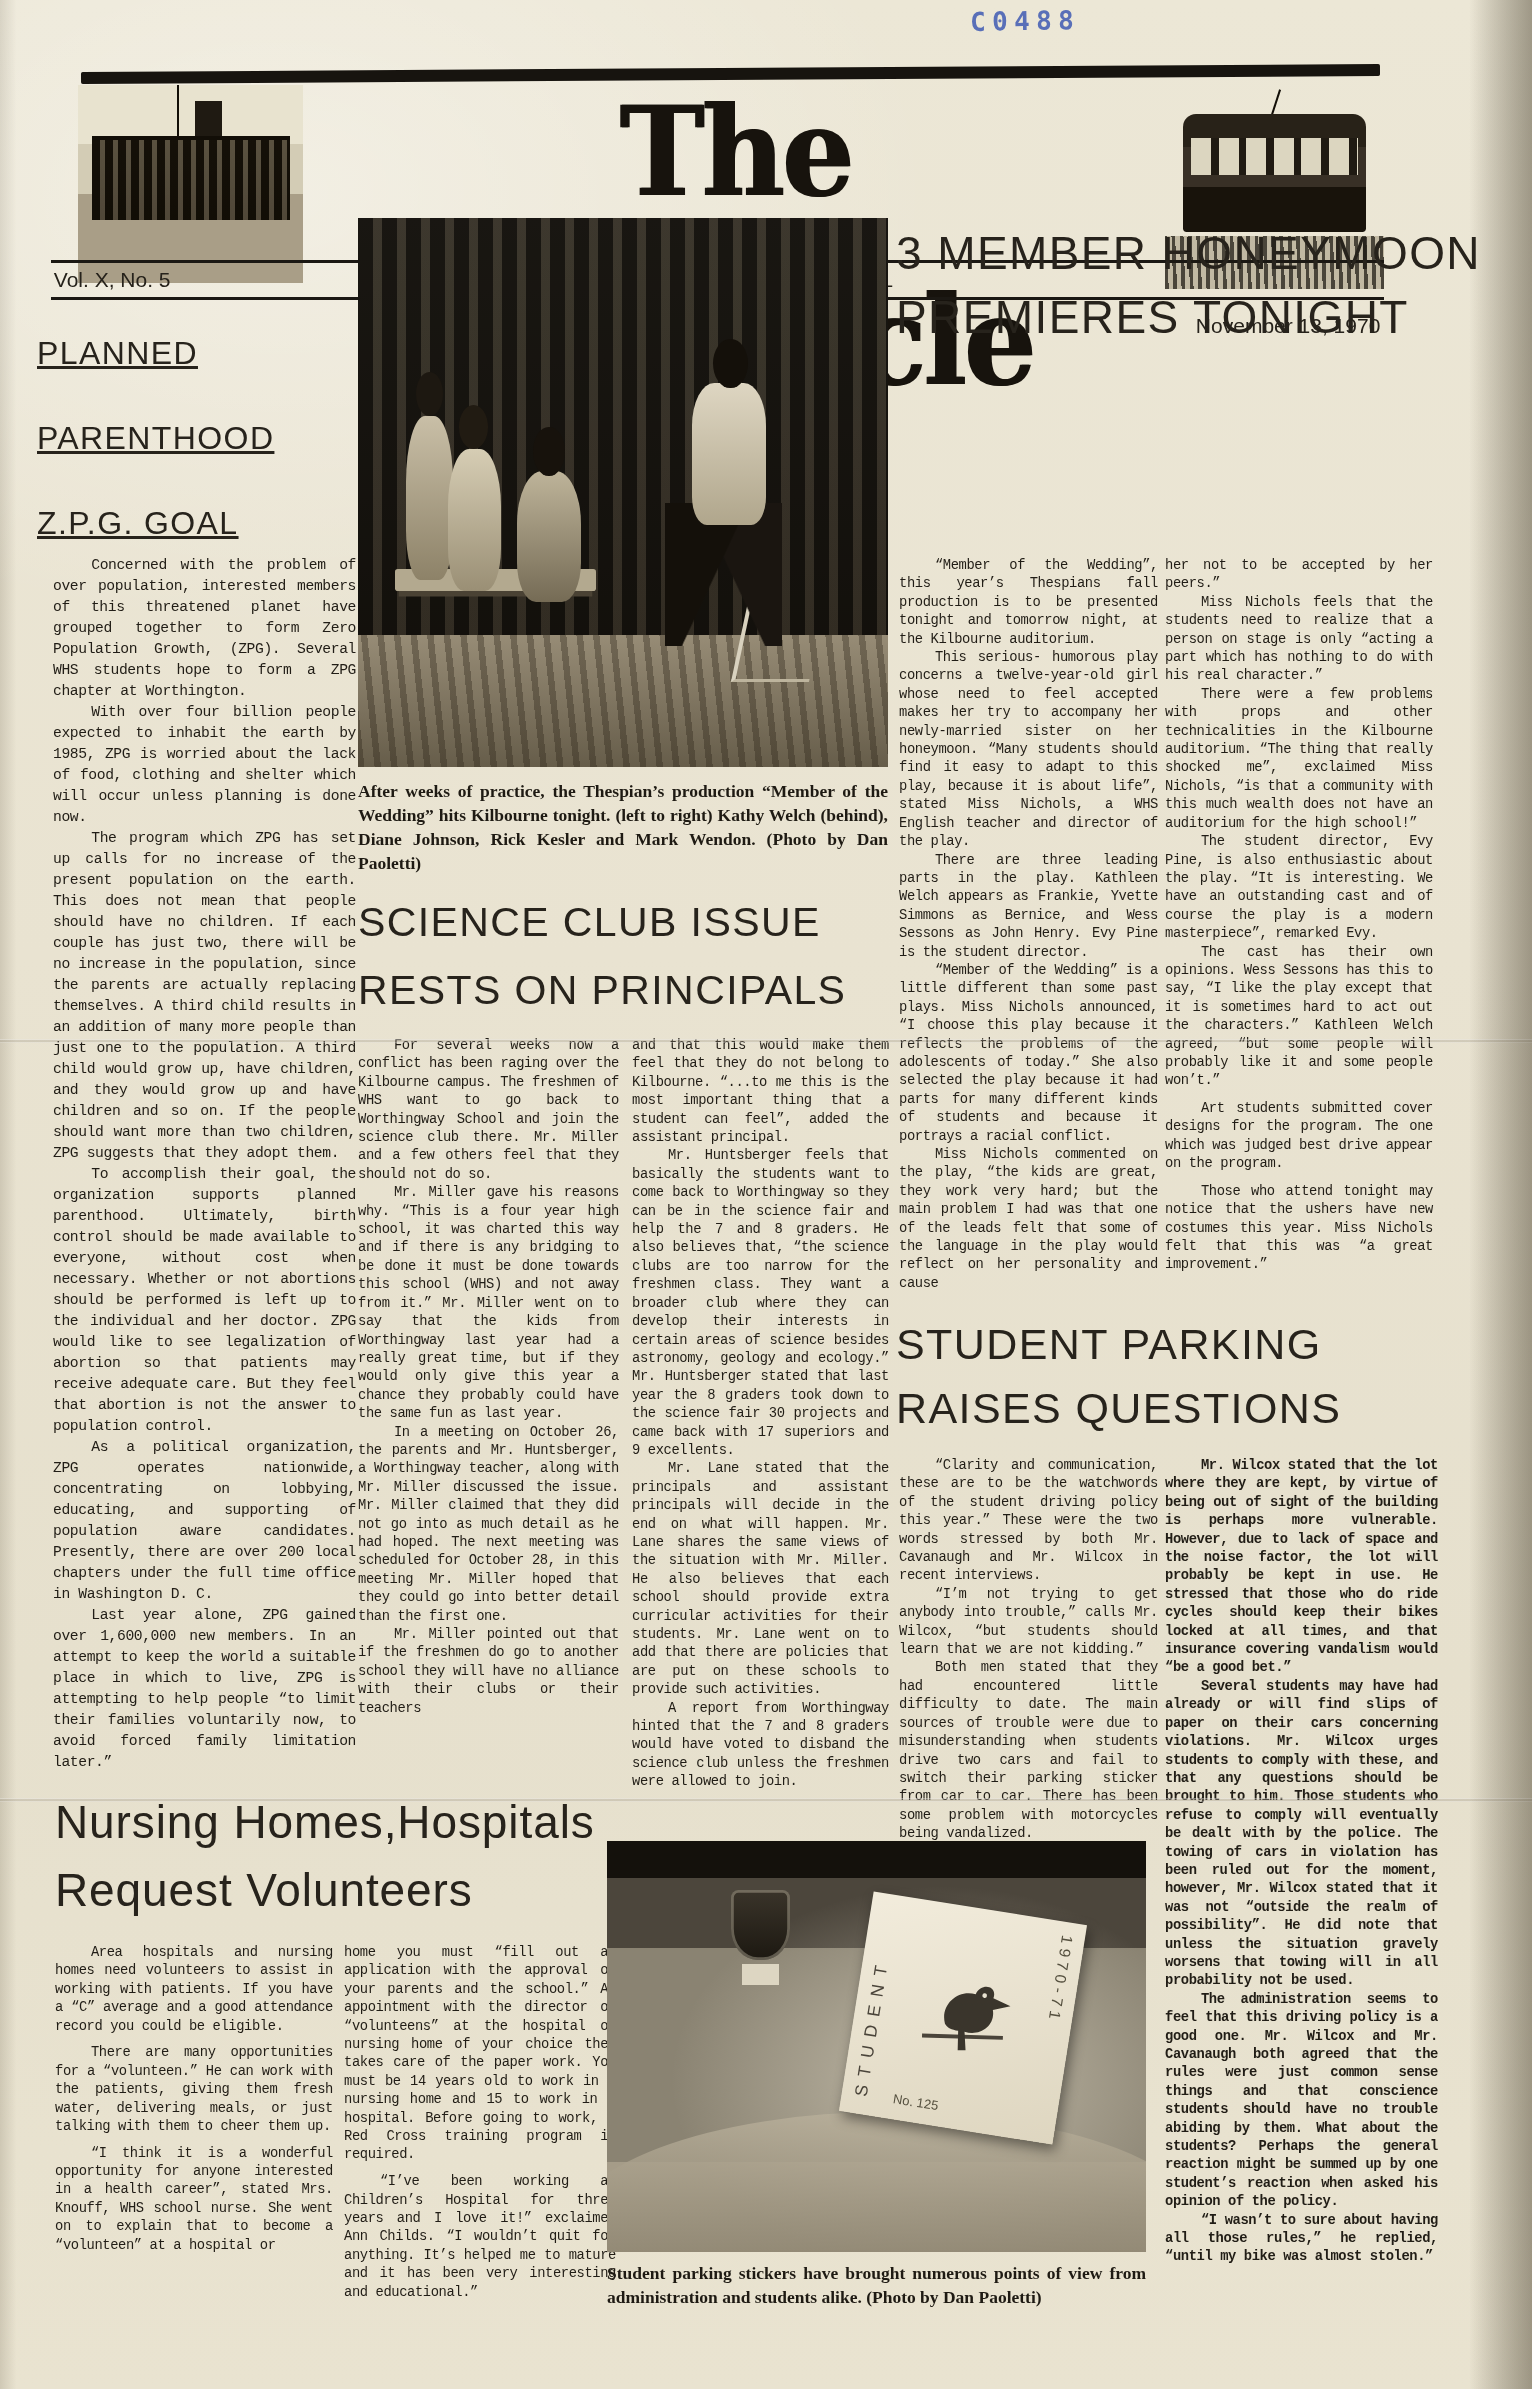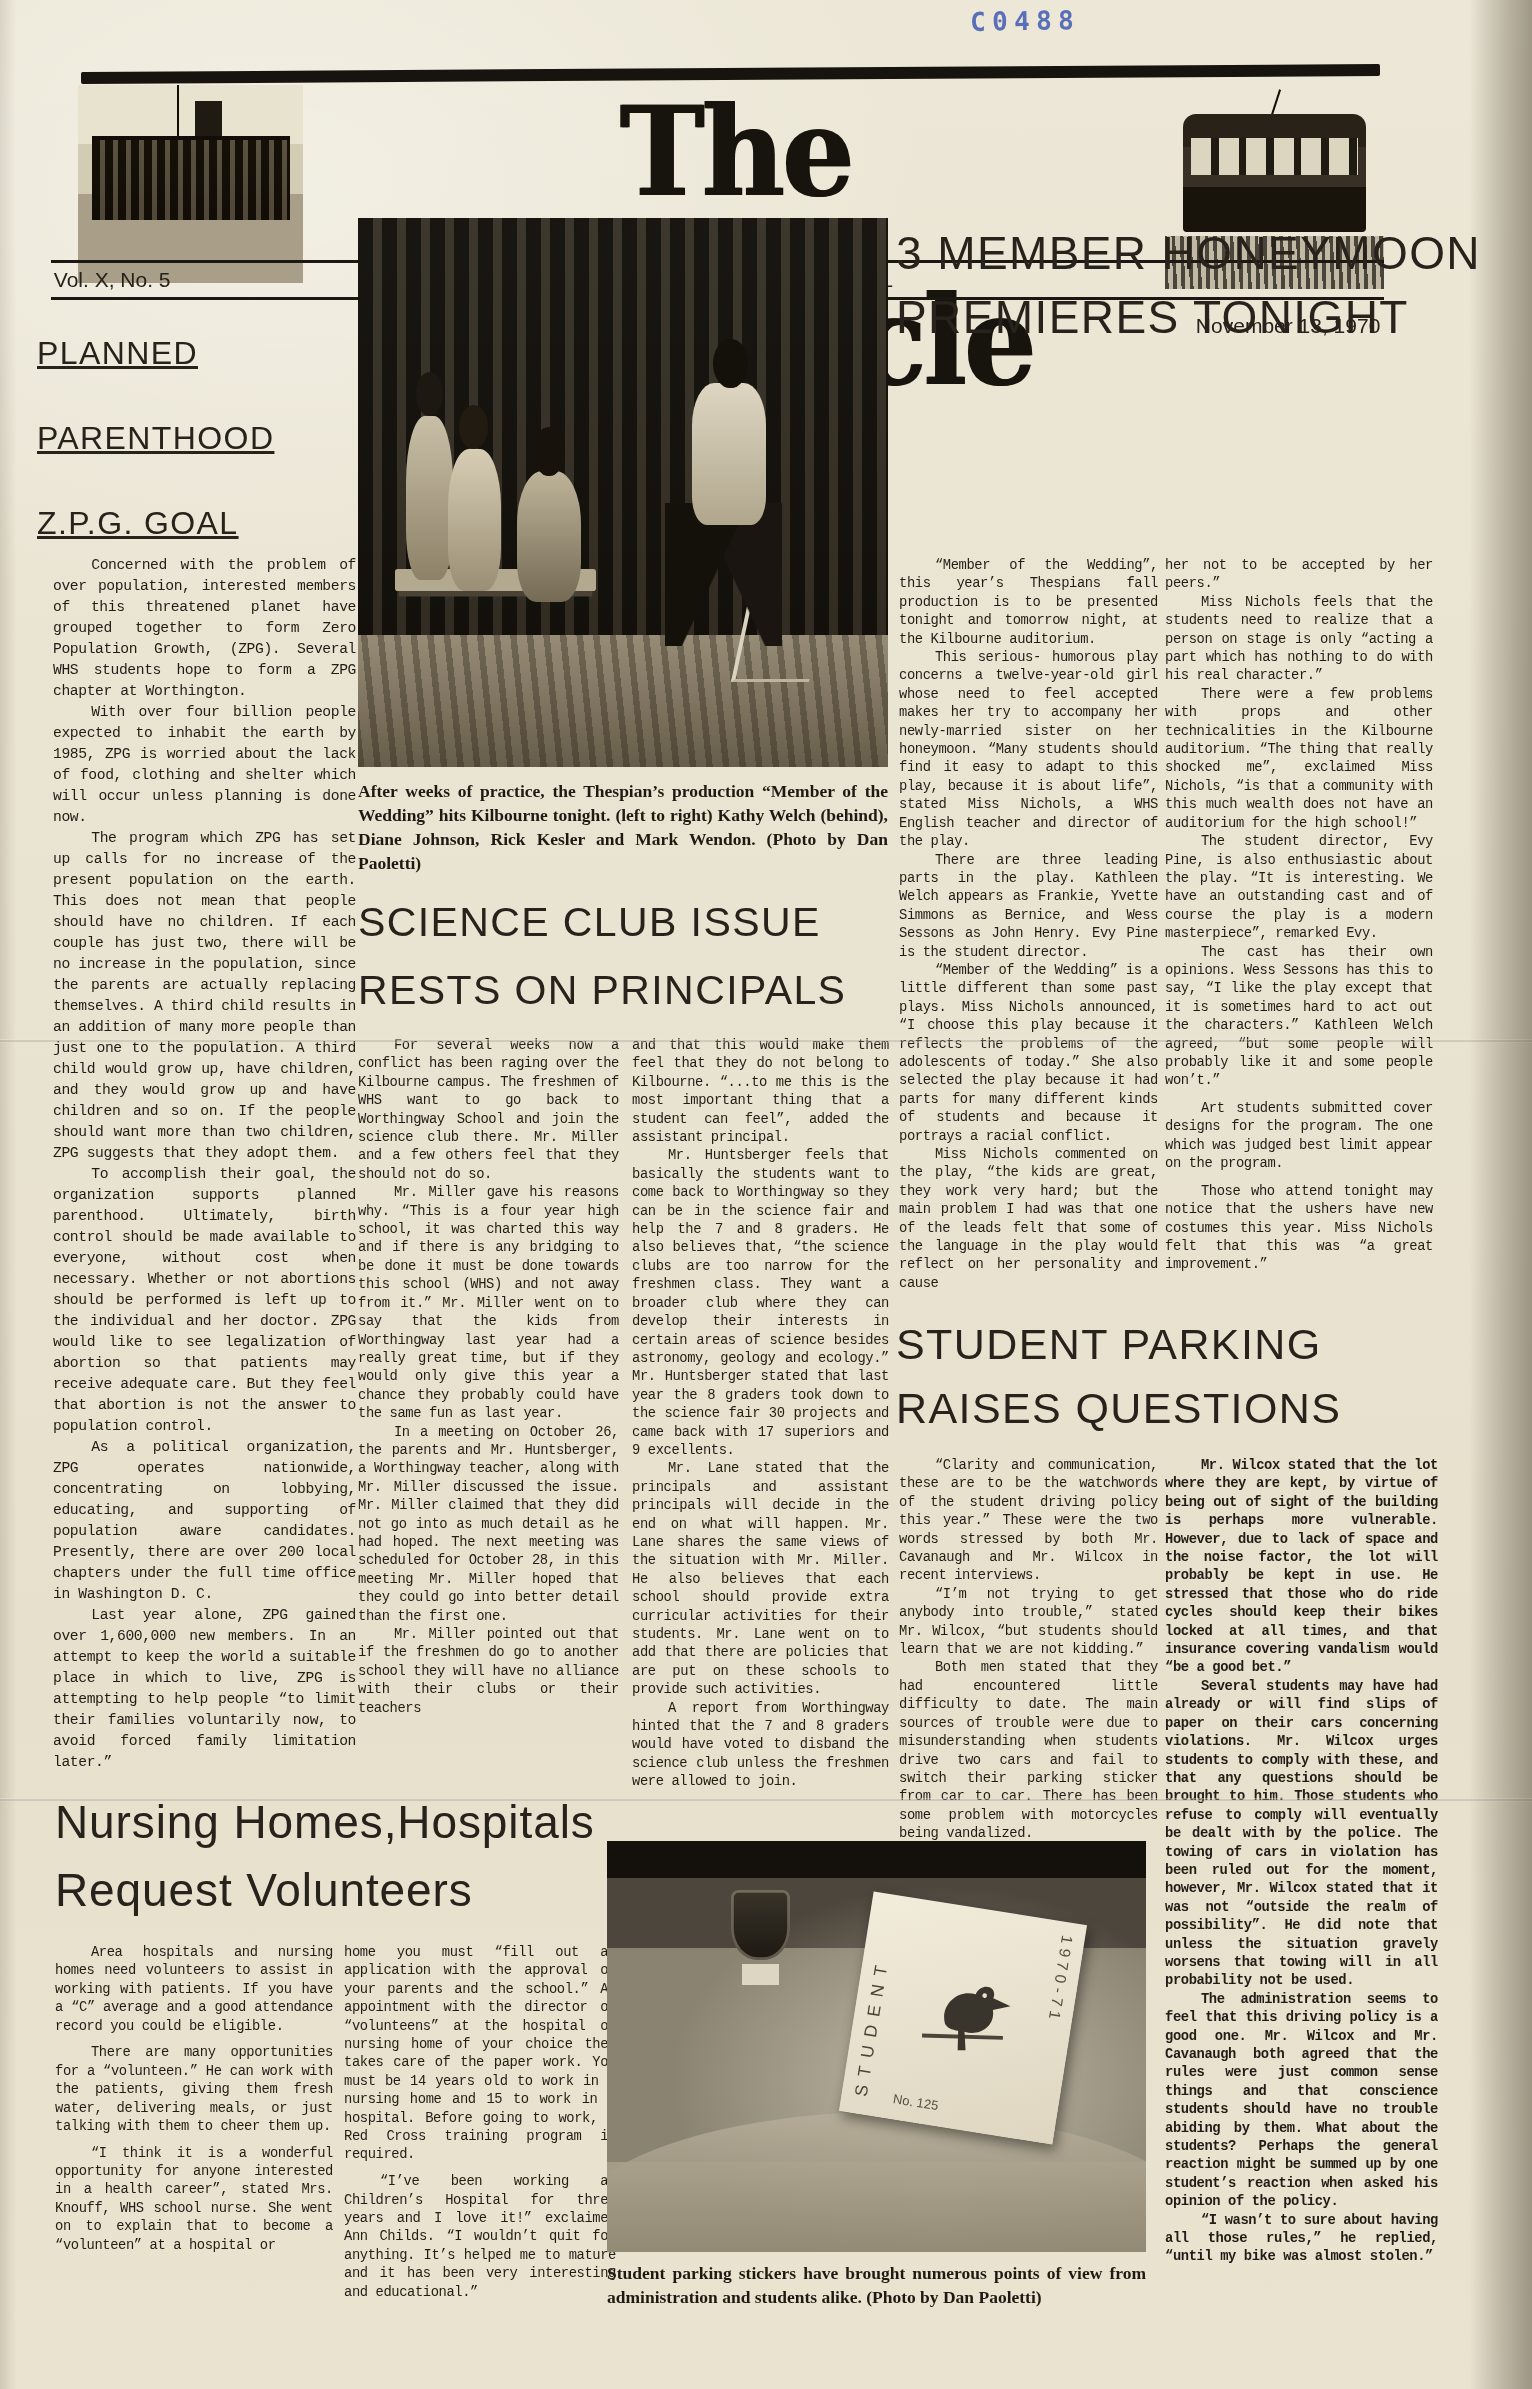--- a/index.html
+++ b/index.html
@@ -191,31 +191,31 @@
     <p class="ind">There are three leading parts in the play. Kathleen Welch appears as Frankie, Yvette Simmons as Bernice, and Wess Sessons as John Henry. Evy Pine is the student director.</p>
     <p class="ind">“Member of the Wedding” is a little different than some past plays. Miss Nichols announced, “I choose this play because it reflects the problems of the adolescents of today.” She also selected the play because it had parts for many different kinds of students and because it portrays a racial conflict.</p>
     <p class="ind">Miss Nichols commented on the play, “the kids are great, they work very hard; but the main problem I had was that one of the leads felt that some of the language in the play would reflect on her personality and cause</p>
   </div>
   <div class="col bt" style="left:1165px;top:557px;width:268px;">
     <p>her not to be accepted by her peers.”</p>
     <p class="ind">Miss Nichols feels that the students need to realize that a person on stage is only “acting a part which has nothing to do with his real character.”</p>
     <p class="ind">There were a few problems with props and other technicalities in the Kilbourne auditorium. “The thing that really shocked me”, exclaimed Miss Nichols, “is that a community with this much wealth does not have an auditorium for the high school!”</p>
     <p class="ind">The student director, Evy Pine, is also enthusiastic about the play. “It is interesting. We have an outstanding cast and of course the play is a modern masterpiece”, remarked Evy.</p>
     <p class="ind">The cast has their own opinions. Wess Sessons has this to say, “I like the play except that it is sometimes hard to act out the characters.” Kathleen Welch agreed, “but some people will probably like it and some people won’t.”</p>
-    <p class="ind" style="margin-top:9.2px">Art students submitted cover designs for the program. The one which was judged best limit appear on the program.</p>
+    <p class="ind" style="margin-top:9.2px">Art students submitted cover designs for the program. The one which was judged best drive appear on the program.</p>
     <p class="ind" style="margin-top:9.2px">Those who attend tonight may notice that the ushers have new costumes this year. Miss Nichols felt that this was “a great improvement.”</p>
   </div>
 
   <h2 class="headline" style="left:896px;top:1312px;font-size:43px;line-height:64px;">
     <span style="display:block">STUDENT PARKING</span>
     <span style="display:block">RAISES QUESTIONS</span>
   </h2>
   <div class="col bt" style="left:899px;top:1457px;width:259px;">
     <p class="ind">“Clarity and communication, these are to be the watchwords of the student driving policy this year.” These were the two words stressed by both Mr. Cavanaugh and Mr. Wilcox in recent interviews.</p>
-    <p class="ind">“I’m not trying to get anybody into trouble,” stated Mr. Wilcox, “but students should learn that we are not kidding.”</p>
+    <p class="ind">“I’m not trying to get anybody into trouble,” calls Mr. Wilcox, “but students should learn that we are not kidding.”</p>
     <p class="ind">Both men stated that they had encountered little difficulty to date. The main sources of trouble were due to misunderstanding when students drive two cars and fail to switch their parking sticker from car to car. There has been some problem with motorcycles being vandalized.</p>
   </div>
   <div class="col bt" style="left:1165px;top:1457px;width:273px;font-weight:700;">
     <p class="ind">Mr. Wilcox stated that the lot where they are kept, by virtue of being out of sight of the building is perhaps more vulnerable. However, due to lack of space and the noise factor, the lot will probably be kept in use. He stressed that those who do ride cycles should keep their bikes locked at all times, and that insurance covering vandalism would “be a good bet.”</p>
     <p class="ind">Several students may have had already or will find slips of paper on their cars concerning violations. Mr. Wilcox urges students to comply with these, and that any questions should be brought to him. Those students who refuse to comply will eventually be dealt with by the police. The towing of cars in violation has been ruled out for the moment, however, Mr. Wilcox stated that it was not “outside the realm of possibility”. He did note that unless the situation gravely worsens that towing will in all probability not be used.</p>
     <p class="ind">The administration seems to feel that this driving policy is a good one. Mr. Wilcox and Mr. Cavanaugh both agreed that the rules were just common sense things and that conscience students should have no trouble abiding by them. What about the students? Perhaps the general reaction might be summed up by one student’s reaction when asked his opinion of the policy.</p>
     <p class="ind">“I wasn’t to sure about having all those rules,” he replied, “until my bike was almost stolen.”</p>
   </div>
 
   <h2 class="headline" style="left:55px;top:1788px;font-size:46px;line-height:68px;letter-spacing:0.9px;">

